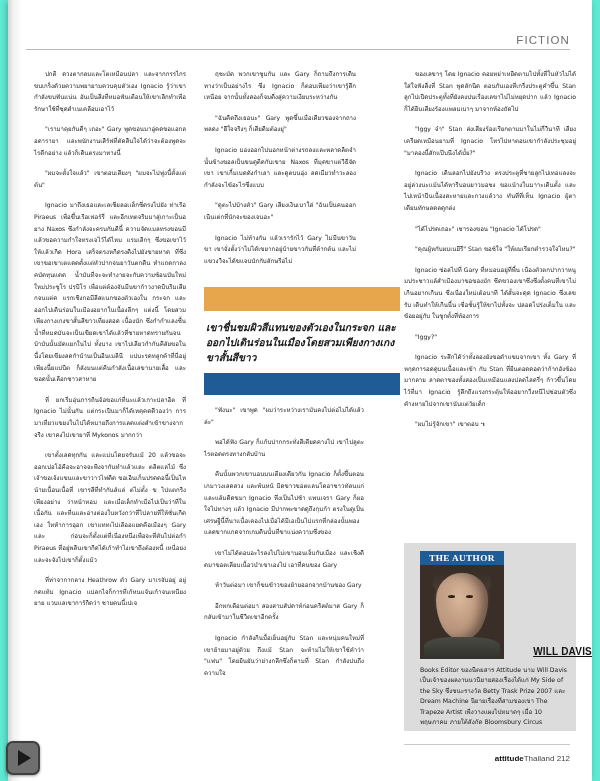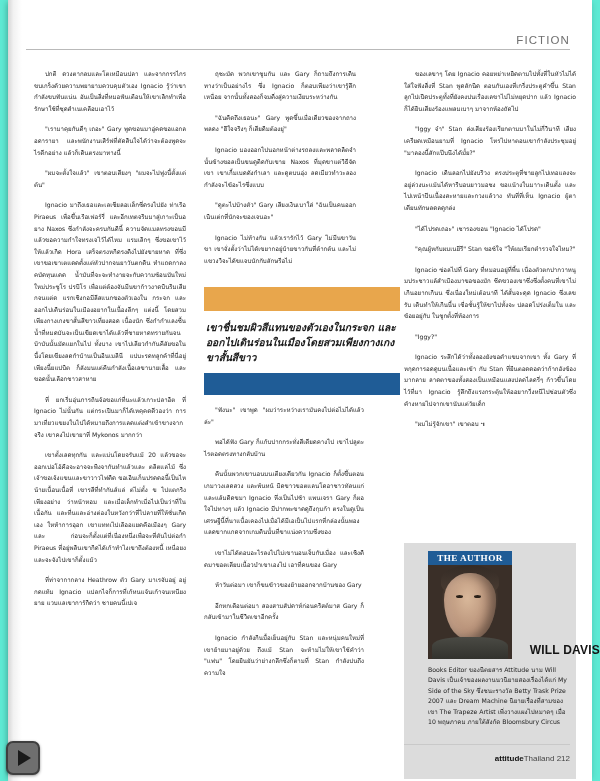--- a/index.html
+++ b/index.html
@@ -121,23 +121,23 @@
   #col2-lower p { margin: 0; }
   #col2-lower p.ind { text-indent: 11px; }
   #col2-lower p.gap { margin-top: 9px; }
 
   
   .author-box {
     position: absolute;
     left: 396px;
     top: 543px;
     width: 172px;
-    height: 236px;
+    height: 188px;
     background: #dcdcdc;
-    padding: 8px 8px 8px 24px;
+    padding: 8px 8px 8px 16px;
   }
   .author-top {
     position: relative;
     height: 108px;
   }
   .portrait {
     position: absolute;
     left: 0; top: 0;
     width: 84px; height: 108px;
     background:
@@ -190,23 +190,24 @@
     padding: 2px 0 2px;
   }
   .author-name {
     position: absolute;
     left: 88px;
     bottom: 2px;
     width: 84px;
     text-align: right;
     font-family: "Liberation Sans", sans-serif;
     font-weight: bold;
-    font-size: 12px;
+    font-size: 10px;
     letter-spacing: 0.2px;
     color: #141414;
+    text-decoration: underline;
   }
   .author-bio {
     margin-top: 6px;
     font-size: 6.2px;
     line-height: 10.4px;
     color: #1c1c1c;
     text-align: left;
     font-family: "DejaVu Sans", sans-serif;
   }
 

